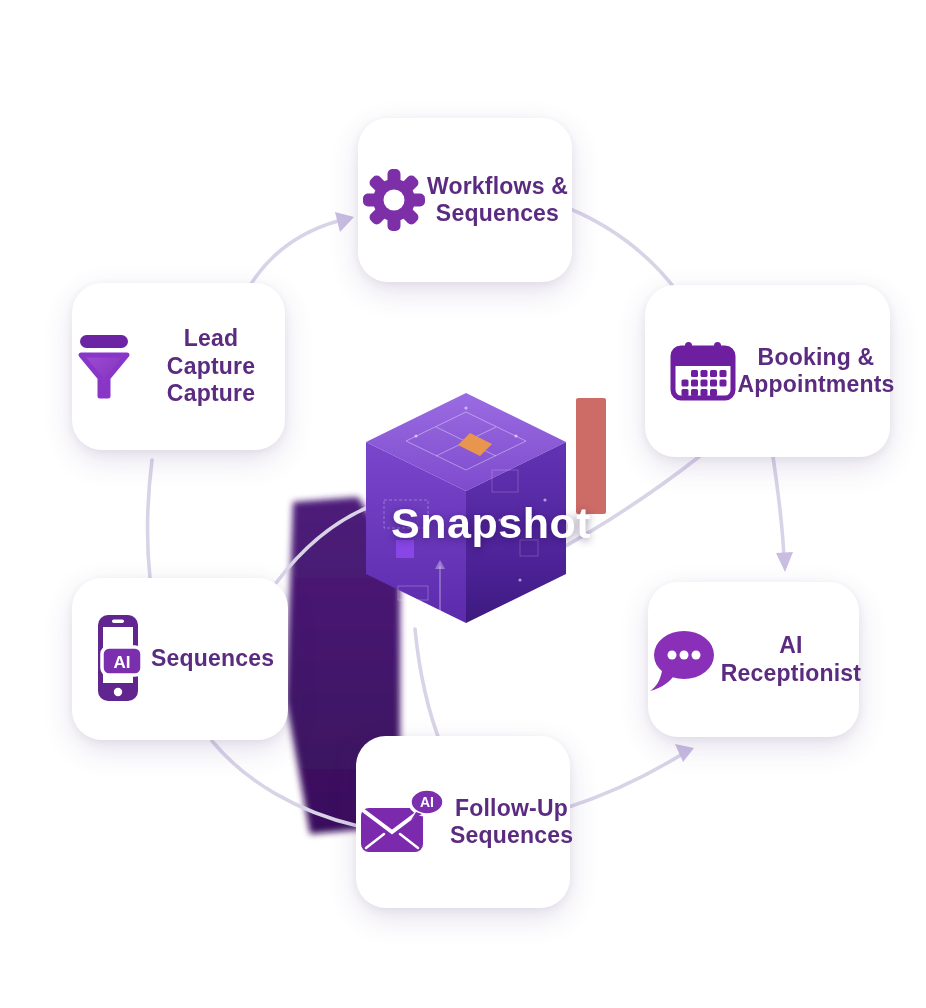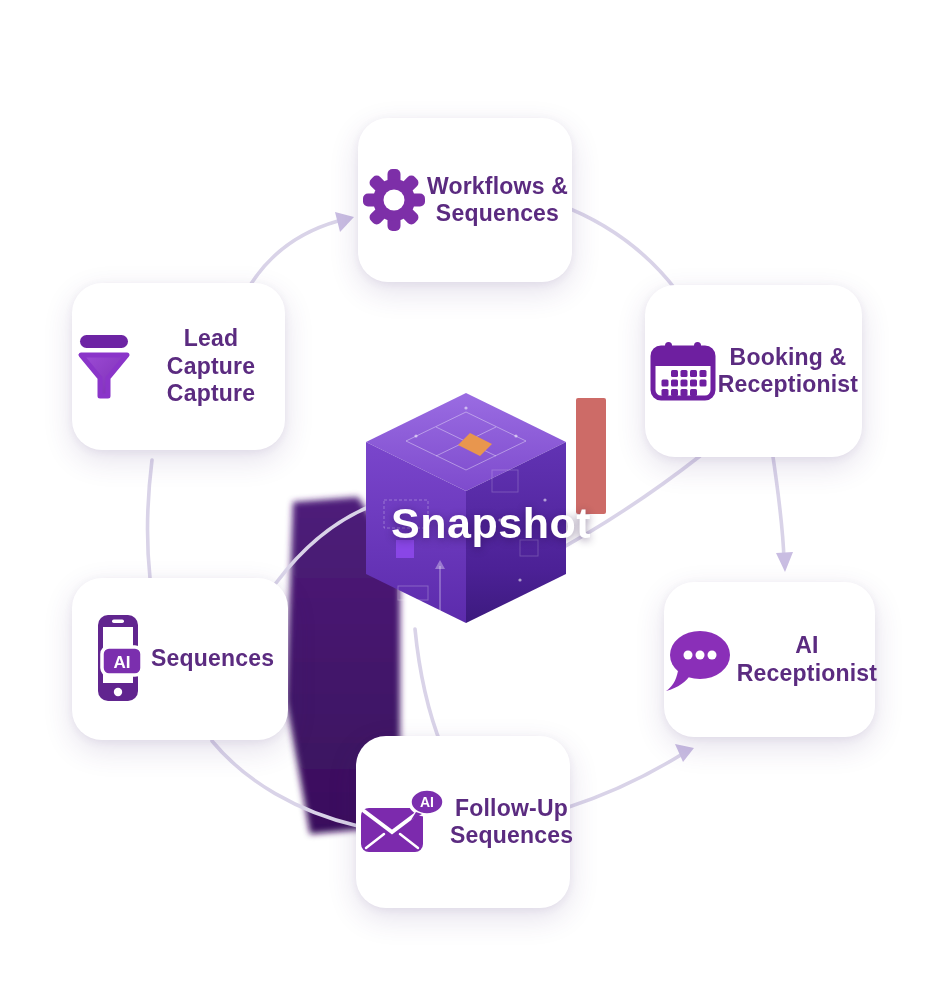--- a/index.html
+++ b/index.html
@@ -14,23 +14,23 @@
     display:flex;flex-direction:row;align-items:center;justify-content:center;
     gap:1px;
   }
   .card .icon-wrap{display:flex;justify-content:center;}
   .card .label{
     font-size:23px;line-height:27.5px;font-weight:bold;text-align:center;
     color:var(--text-purple,#5b2b80);letter-spacing:.2px;
   }
   .card-workflows{left:358px;top:118px;width:214px;height:164px;}
   .card-leadcapture{left:72px;top:283px;width:213px;height:167px;}
-  .card-booking{left:645px;top:285px;width:217px;height:172px;}
+  .card-booking{left:645px;top:285px;width:217px;height:172px;padding-left:28px;}
   .card-sequences{left:72px;top:578px;width:216px;height:162px;}
-  .card-receptionist{left:648px;top:582px;width:211px;height:155px;margin-left:16px;}
+  .card-receptionist{left:648px;top:582px;width:211px;height:155px;}
   .card-followup{left:356px;top:736px;width:214px;height:172px;}
   .cube-label{
     position:absolute;left:341px;top:499px;width:250px;z-index:3;
     text-align:right;font-size:43px;font-weight:bold;color:#ffffff;
     letter-spacing:.5px;text-shadow:0 2px 8px rgba(30,5,60,.45);
   }
   svg text.badge-txt{font-family:"Liberation Sans",sans-serif;font-weight:bold;fill:#ffffff;}
 </style>
 </head>
 <body>
@@ -174,21 +174,21 @@
           <rect x="50.5" y="39.5" width="7" height="7" rx="1.5"></rect>
           <rect x="12.5" y="49" width="7" height="7" rx="1.5"></rect>
             <rect x="22" y="49" width="7" height="7" rx="1.5"></rect>
           <rect x="31.5" y="49" width="7" height="7" rx="1.5"></rect>
             <rect x="41" y="49" width="7" height="7" rx="1.5"></rect>
         </g>
       </svg>
     </span>
     <div class="label">
       <span>Booking &amp;</span><br>
-      <span>Receptionist</span>
+      <span>Appointments</span>
     </div>
   </div>
 
   <div class="card card-sequences">
     <span class="icon-wrap">
       <svg width="64" height="92" viewBox="0 0 64 92">
         <rect x="12" y="2" width="40" height="86" rx="10" fill="#61258f"></rect>
         <rect x="17" y="14" width="30" height="56" fill="#ffffff"></rect>
         <rect x="26" y="6.5" width="12" height="3.5" rx="1.75" fill="#ffffff"></rect>
         <circle cx="32" cy="79" r="4.2" fill="#ffffff"></circle>

